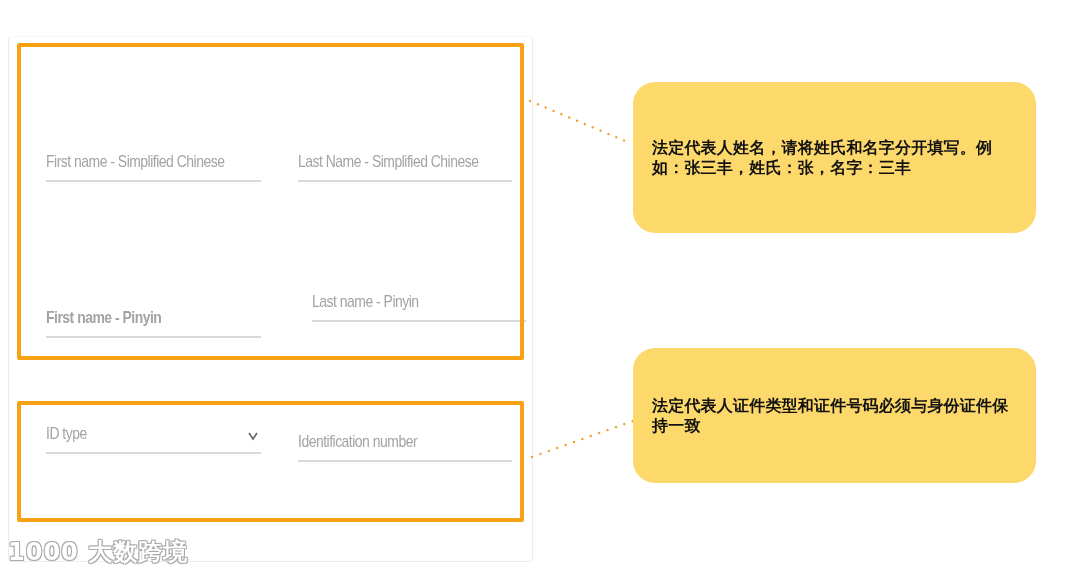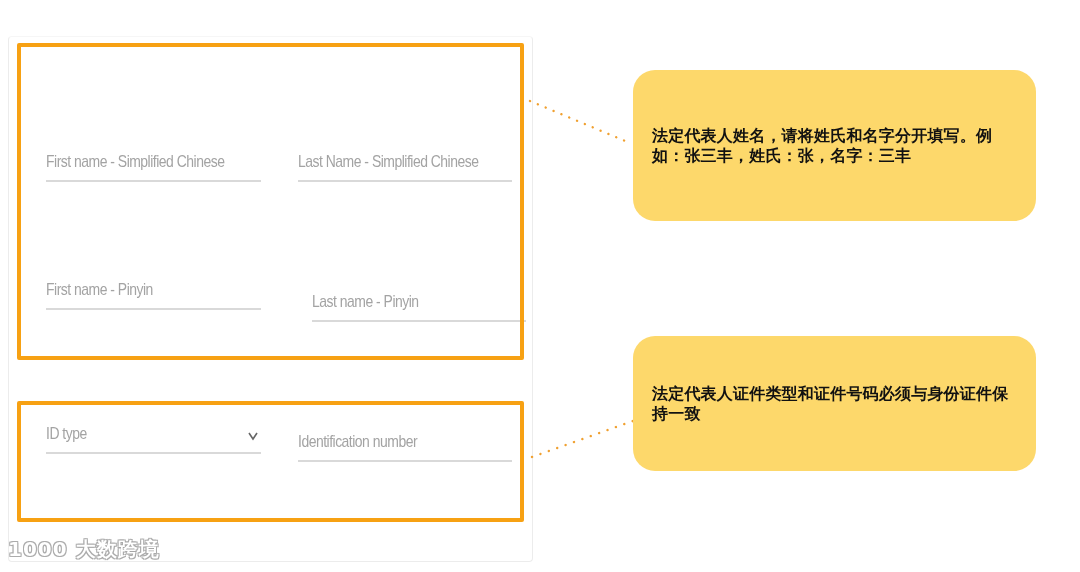--- a/index.html
+++ b/index.html
@@ -27,40 +27,40 @@
       font-family: "Liberation Sans Narrow", "Liberation Sans", sans-serif;
     }
     .field .line {
       position: absolute; left: 0; right: 0; bottom: 0; height: 2px; background: #d9d9d9;
     }
     .field .chev {
       position: absolute; right: 2px; bottom: 12px; width: 12px; height: 12px; color: #666;
     }
     .f1 { left: 34px;  top: 140px; width: 215px; height: 42px; }
     .f2 { left: 286px; top: 140px; width: 214px; height: 42px; text-decoration: underline; }
-    .f3 { left: 34px;  top: 268px; width: 215px; height: 42px; }
+    .f3 { left: 34px;  top: 296px; width: 215px; height: 42px; font-weight: bold; }
     .f4 { left: 300px; top: 280px; width: 214px; height: 42px; }
     .f5 { left: 34px;  top: 415px; width: 215px; height: 39px; }
     .f6 { left: 286px; top: 420px; width: 214px; height: 42px; }
 
     .callout {
       position: absolute; background: #fdd86b; border-radius: 22px;
-      display: flex; align-items: center; box-sizing: border-box; padding: 0 18px 0 19px;
+      display: flex; align-items: center; box-sizing: border-box; padding: 0 18px 0 19px; margin-top: 12px;
     }
     .callout .txt {
       font-family: "DejaVu Sans", sans-serif; font-weight: bold; font-size: 16px;
       line-height: 20px; color: #111; letter-spacing: 0.2px;
     }
     .c1 { left: 633px; top: 70px;  width: 403px; height: 151px; }
     .c2 { left: 633px; top: 336px; width: 403px; height: 135px; }
 
     .connector { position: absolute; left: 0; top: 0; width: 1080px; height: 572px; pointer-events: none; }
 
     .watermark {
-      position: absolute; left: 8px; top: 536px; font-size: 20px; font-weight: bold;
+      position: absolute; left: 8px; top: 536px; font-size: 24px; font-weight: bold;
       color: #fff; letter-spacing: 1px;
       text-shadow: 0 0 1px #9a9a9a, 0 0 1px #9a9a9a, 1px 1px 0 #b0b0b0, -1px -1px 0 #b0b0b0, 1px -1px 0 #b0b0b0, -1px 1px 0 #b0b0b0;
       font-family: "DejaVu Sans", sans-serif;
     }
   </style>
 </head>
 <body>
 
 <div class="form-panel"></div>
 

